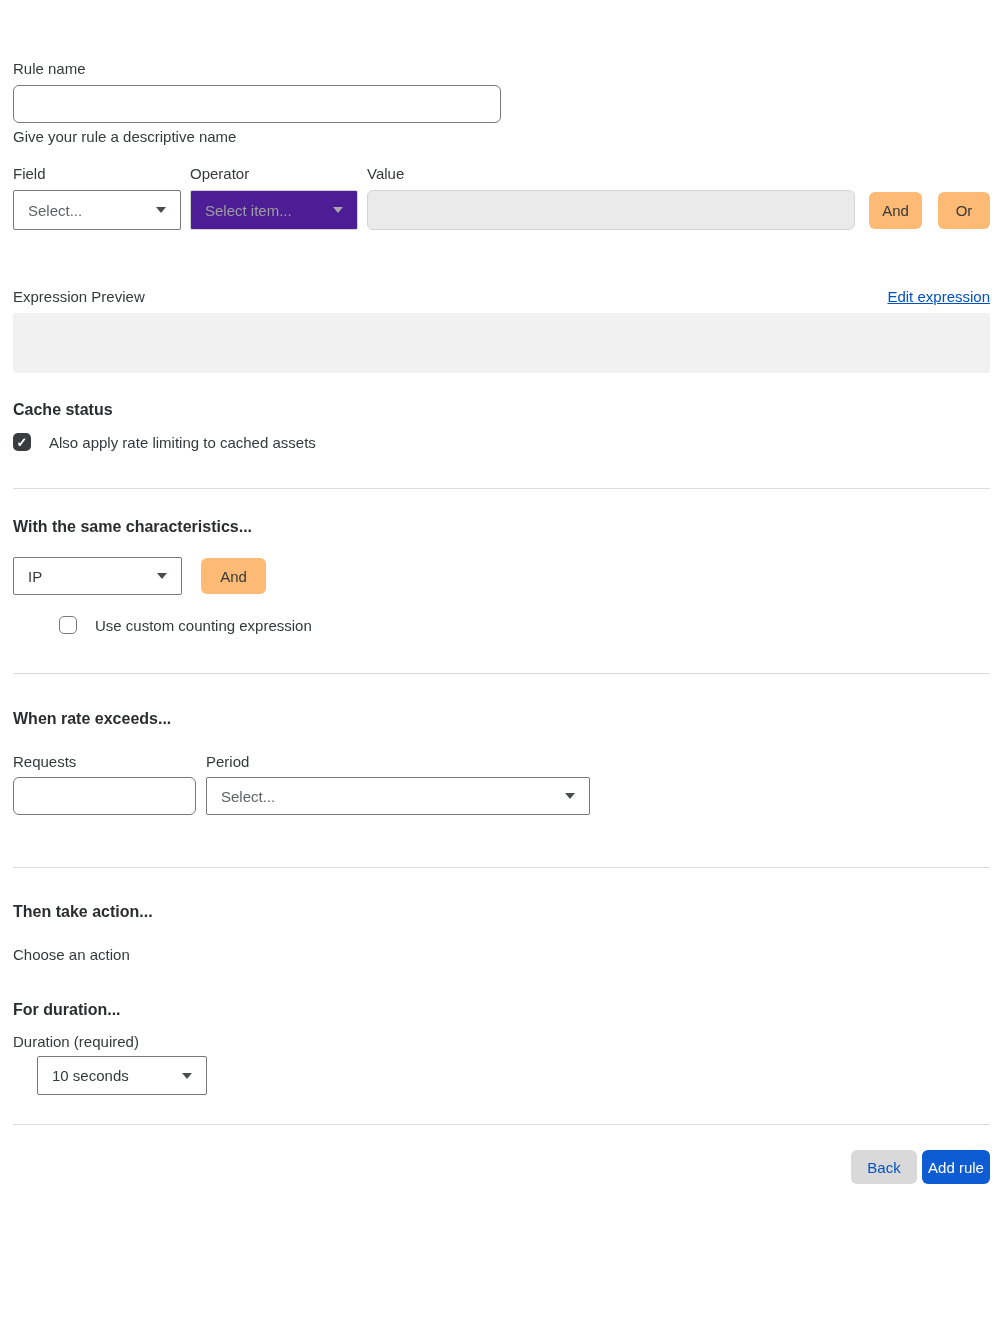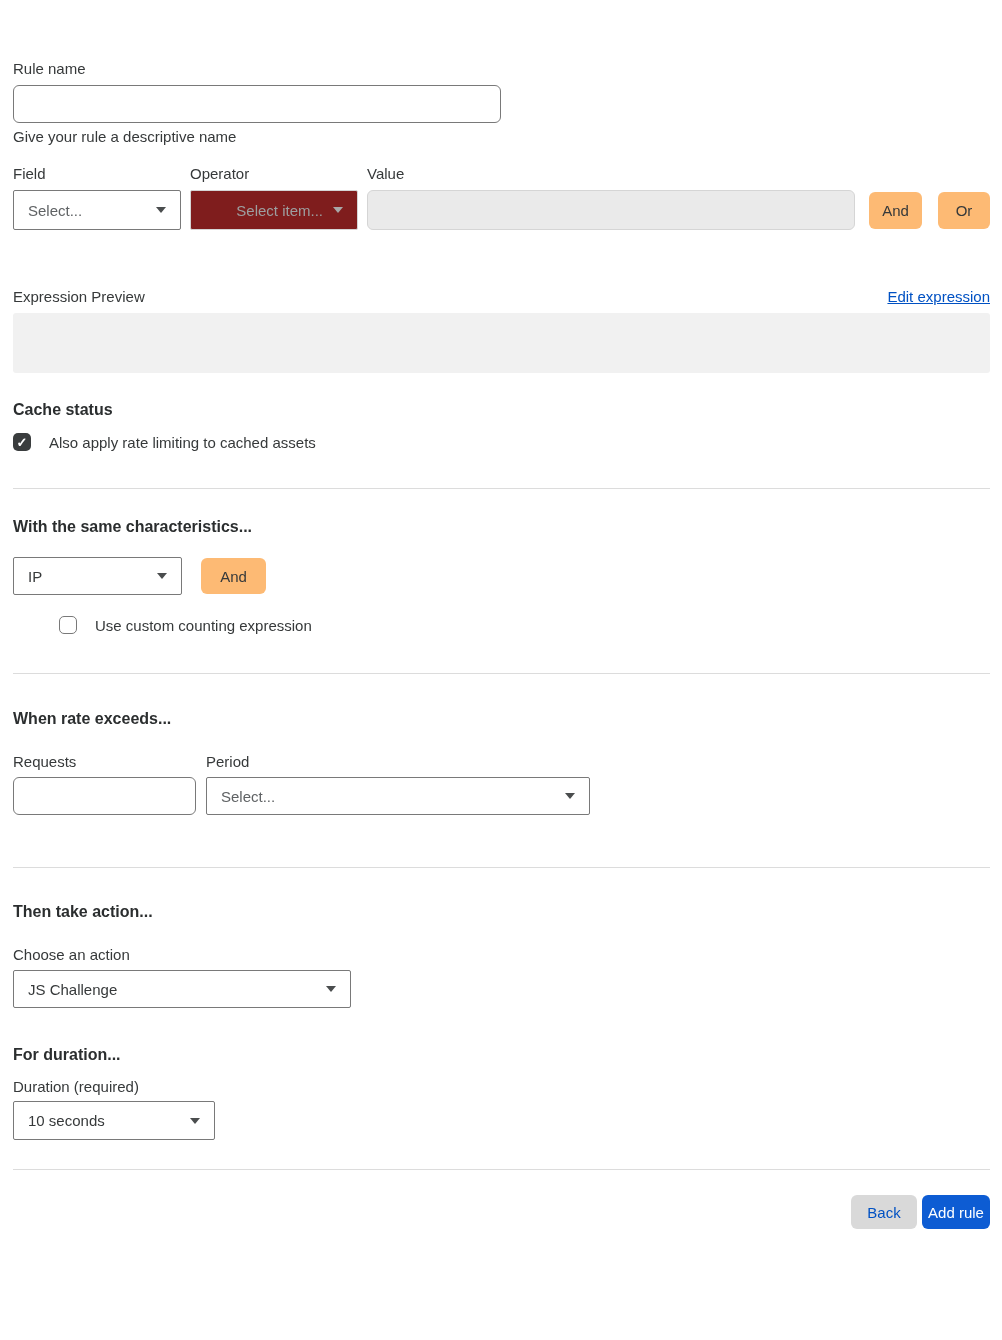--- a/index.html
+++ b/index.html
@@ -25,21 +25,21 @@
   .text-input.disabled { background: #eaeaea; border-color: #d5d5d5; }
 
   .select {
     display: flex; align-items: center; justify-content: space-between;
     height: 38px; border: 1px solid #797979; border-radius: 2px;
     padding: 0 14px; background: #fff; font-size: 15px; color: #5a5d5e;
     cursor: pointer; user-select: none;
   }
   .select .sel-value { color: #36393a; }
   .select .sel-placeholder { color: #5f6264; }
-  .select.disabled { background: #7f1d1d; border-color: #d5d5d5; pointer-events: none; justify-content: flex-end; }
+  .select.disabled { background: #4c1d95; border-color: #d5d5d5; pointer-events: none; }
   .select.disabled .sel-placeholder { color: #9d9fa0; }
   .chevron {
     width: 0; height: 0; margin-left: 10px; flex: none;
     border-left: 5px solid transparent; border-right: 5px solid transparent;
     border-top: 6px solid #4a4d4e;
   }
   .select.disabled .chevron { border-top-color: #a8a8a8; }
 
   .btn {
     display: inline-flex; align-items: center; justify-content: center;
@@ -154,28 +154,24 @@
         <span class="sel-placeholder">Select...</span>
         <span class="chevron"></span>
       </div>
     </div>
   </div>
 
   <hr class="divider" style="margin-top:52px;">
 
   <h2 class="section-heading" style="margin-top:35px;">Then take action...</h2>
   <label class="field-label" style="margin-top:25px;">Choose an action</label>
-  <div class="select" style="width:338px; margin-top:7px;">
-    <span class="sel-value">JS Challenge</span>
-    <span class="chevron"></span>
-  </div>
 
   <h2 class="section-heading" style="margin-top:38px;">For duration...</h2>
   <label class="field-label" style="margin-top:14px; display:block;">Duration (required)</label>
-  <div class="select" style="width:202px; height:39px; margin-top:6px;">
+  <div class="select" style="width:170px; height:39px; margin-top:6px;margin-left:24px;">
     <span class="sel-value">10 seconds</span>
     <span class="chevron"></span>
   </div>
 
   <hr class="divider" style="margin-top:29px;">
 
   <div class="footer">
     <button class="btn btn-back">Back</button>
     <button class="btn btn-primary">Add rule</button>
   </div>

